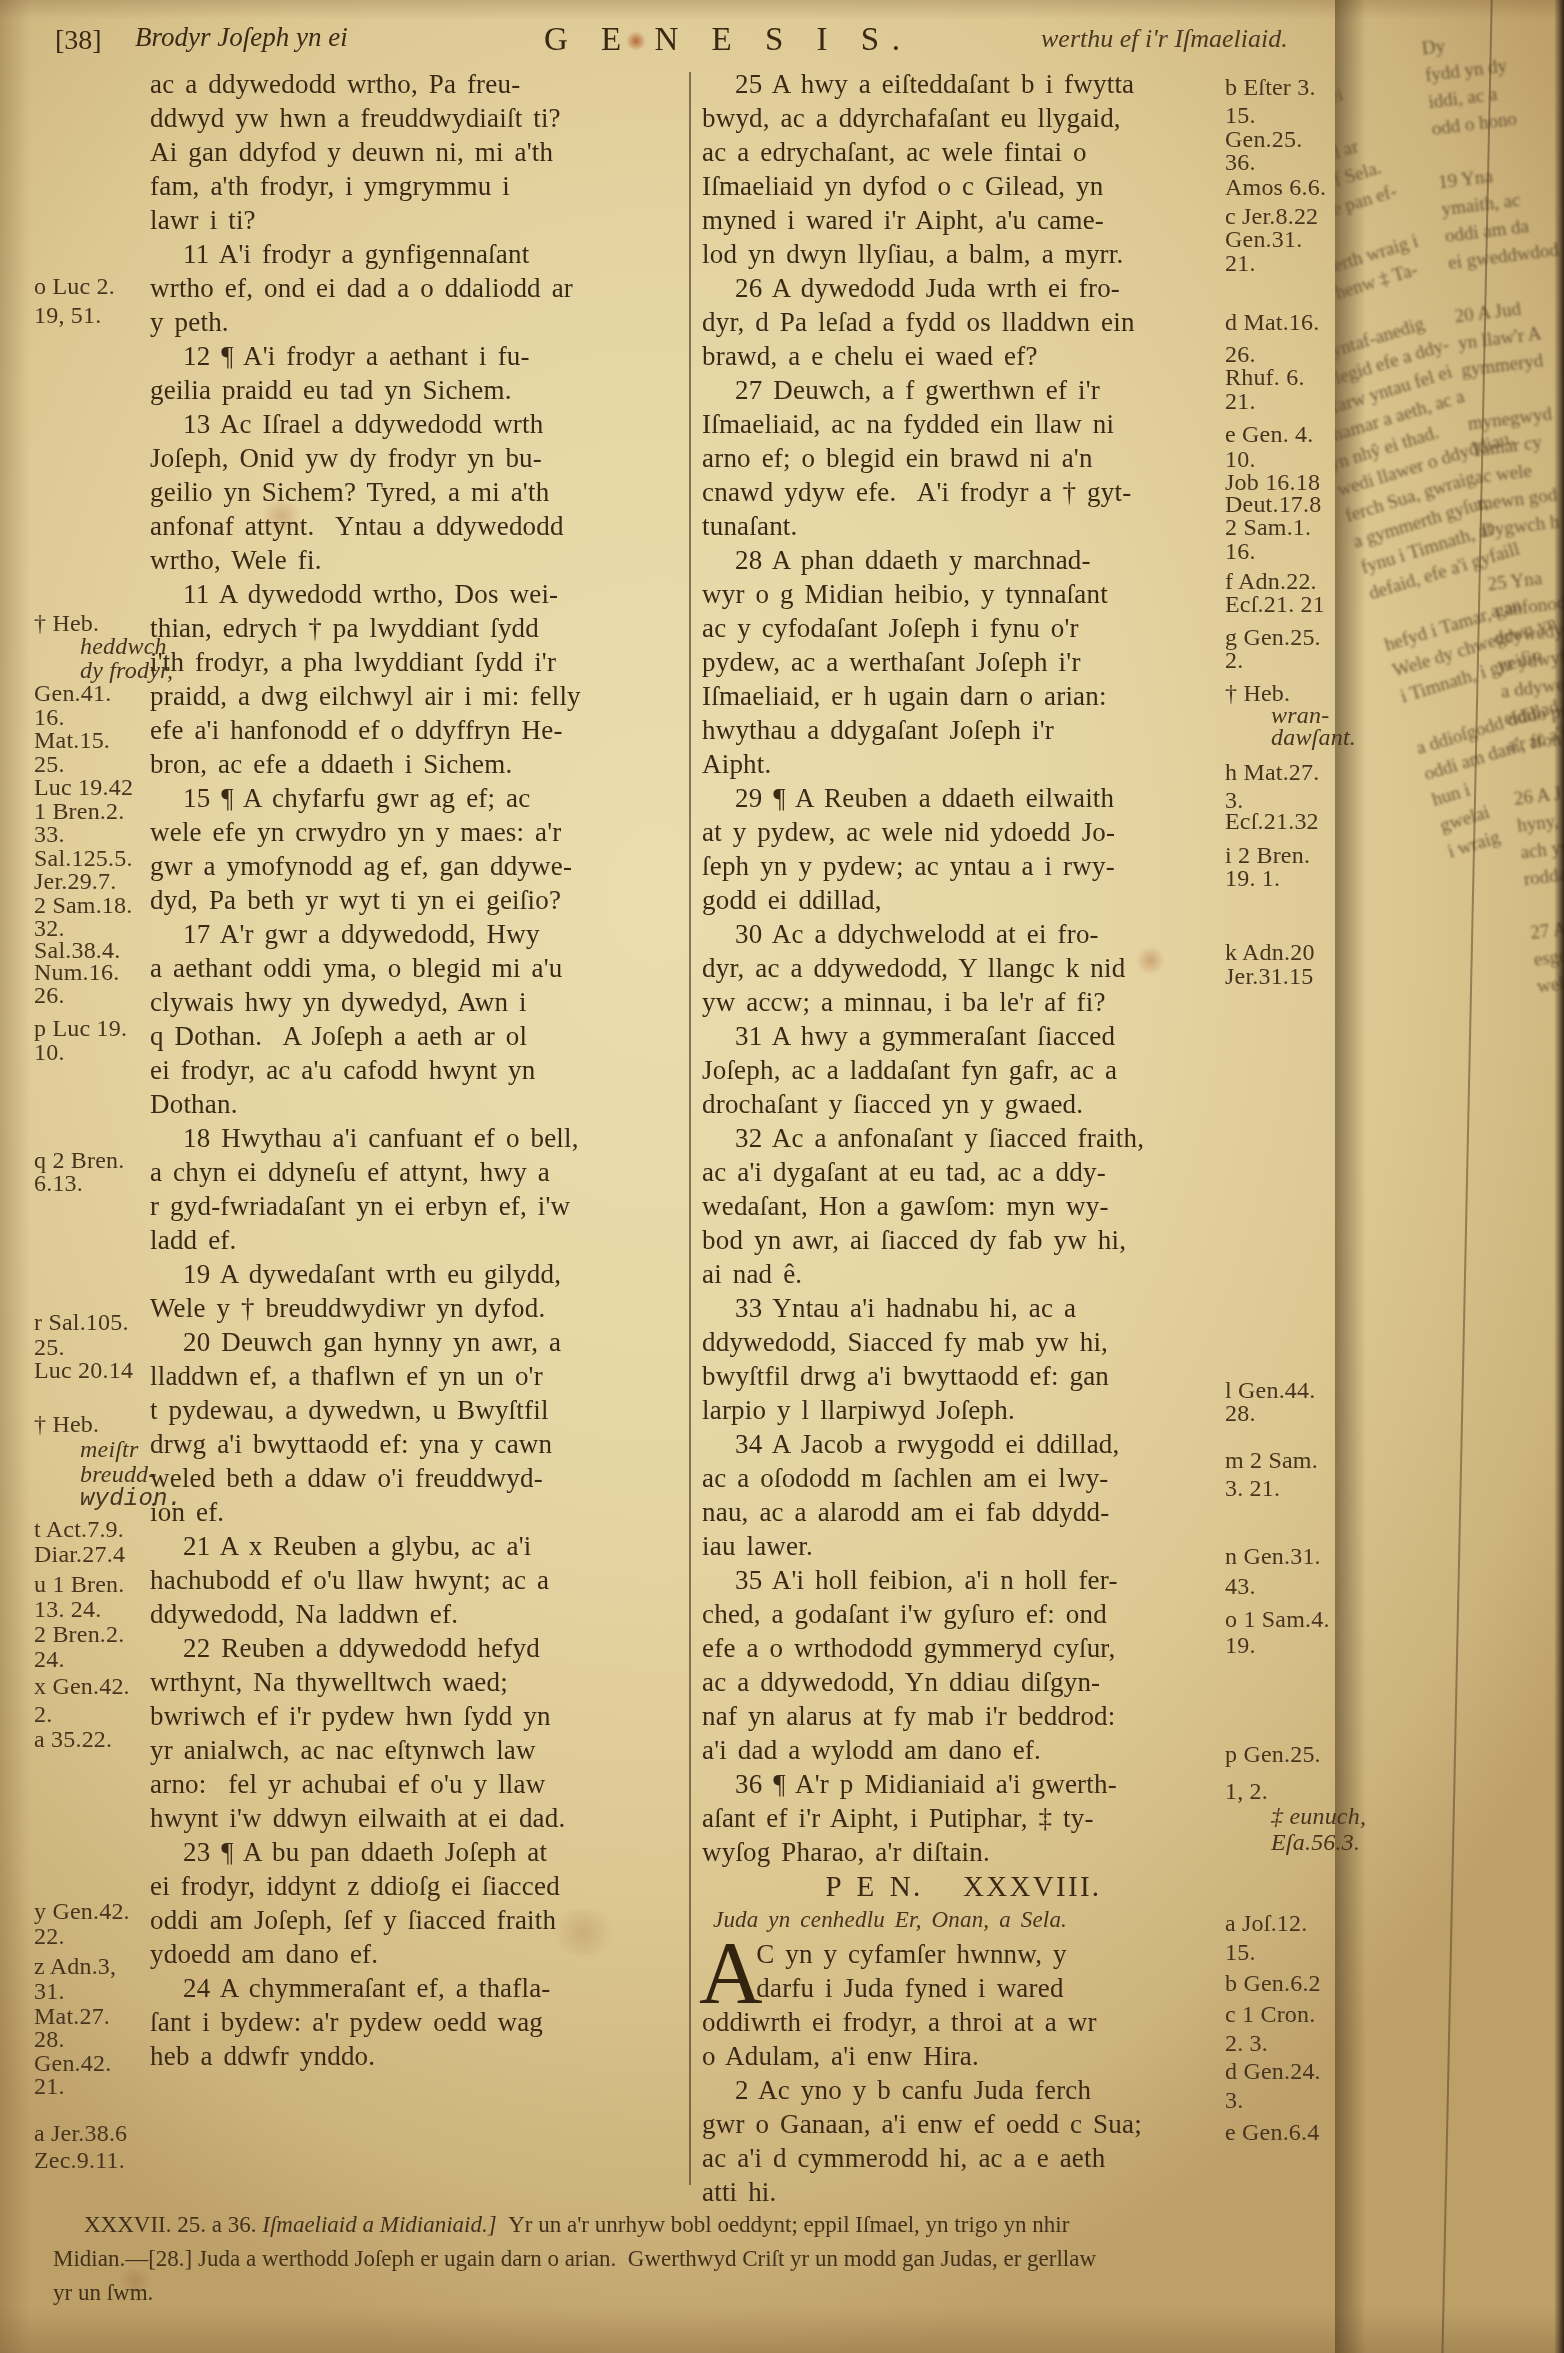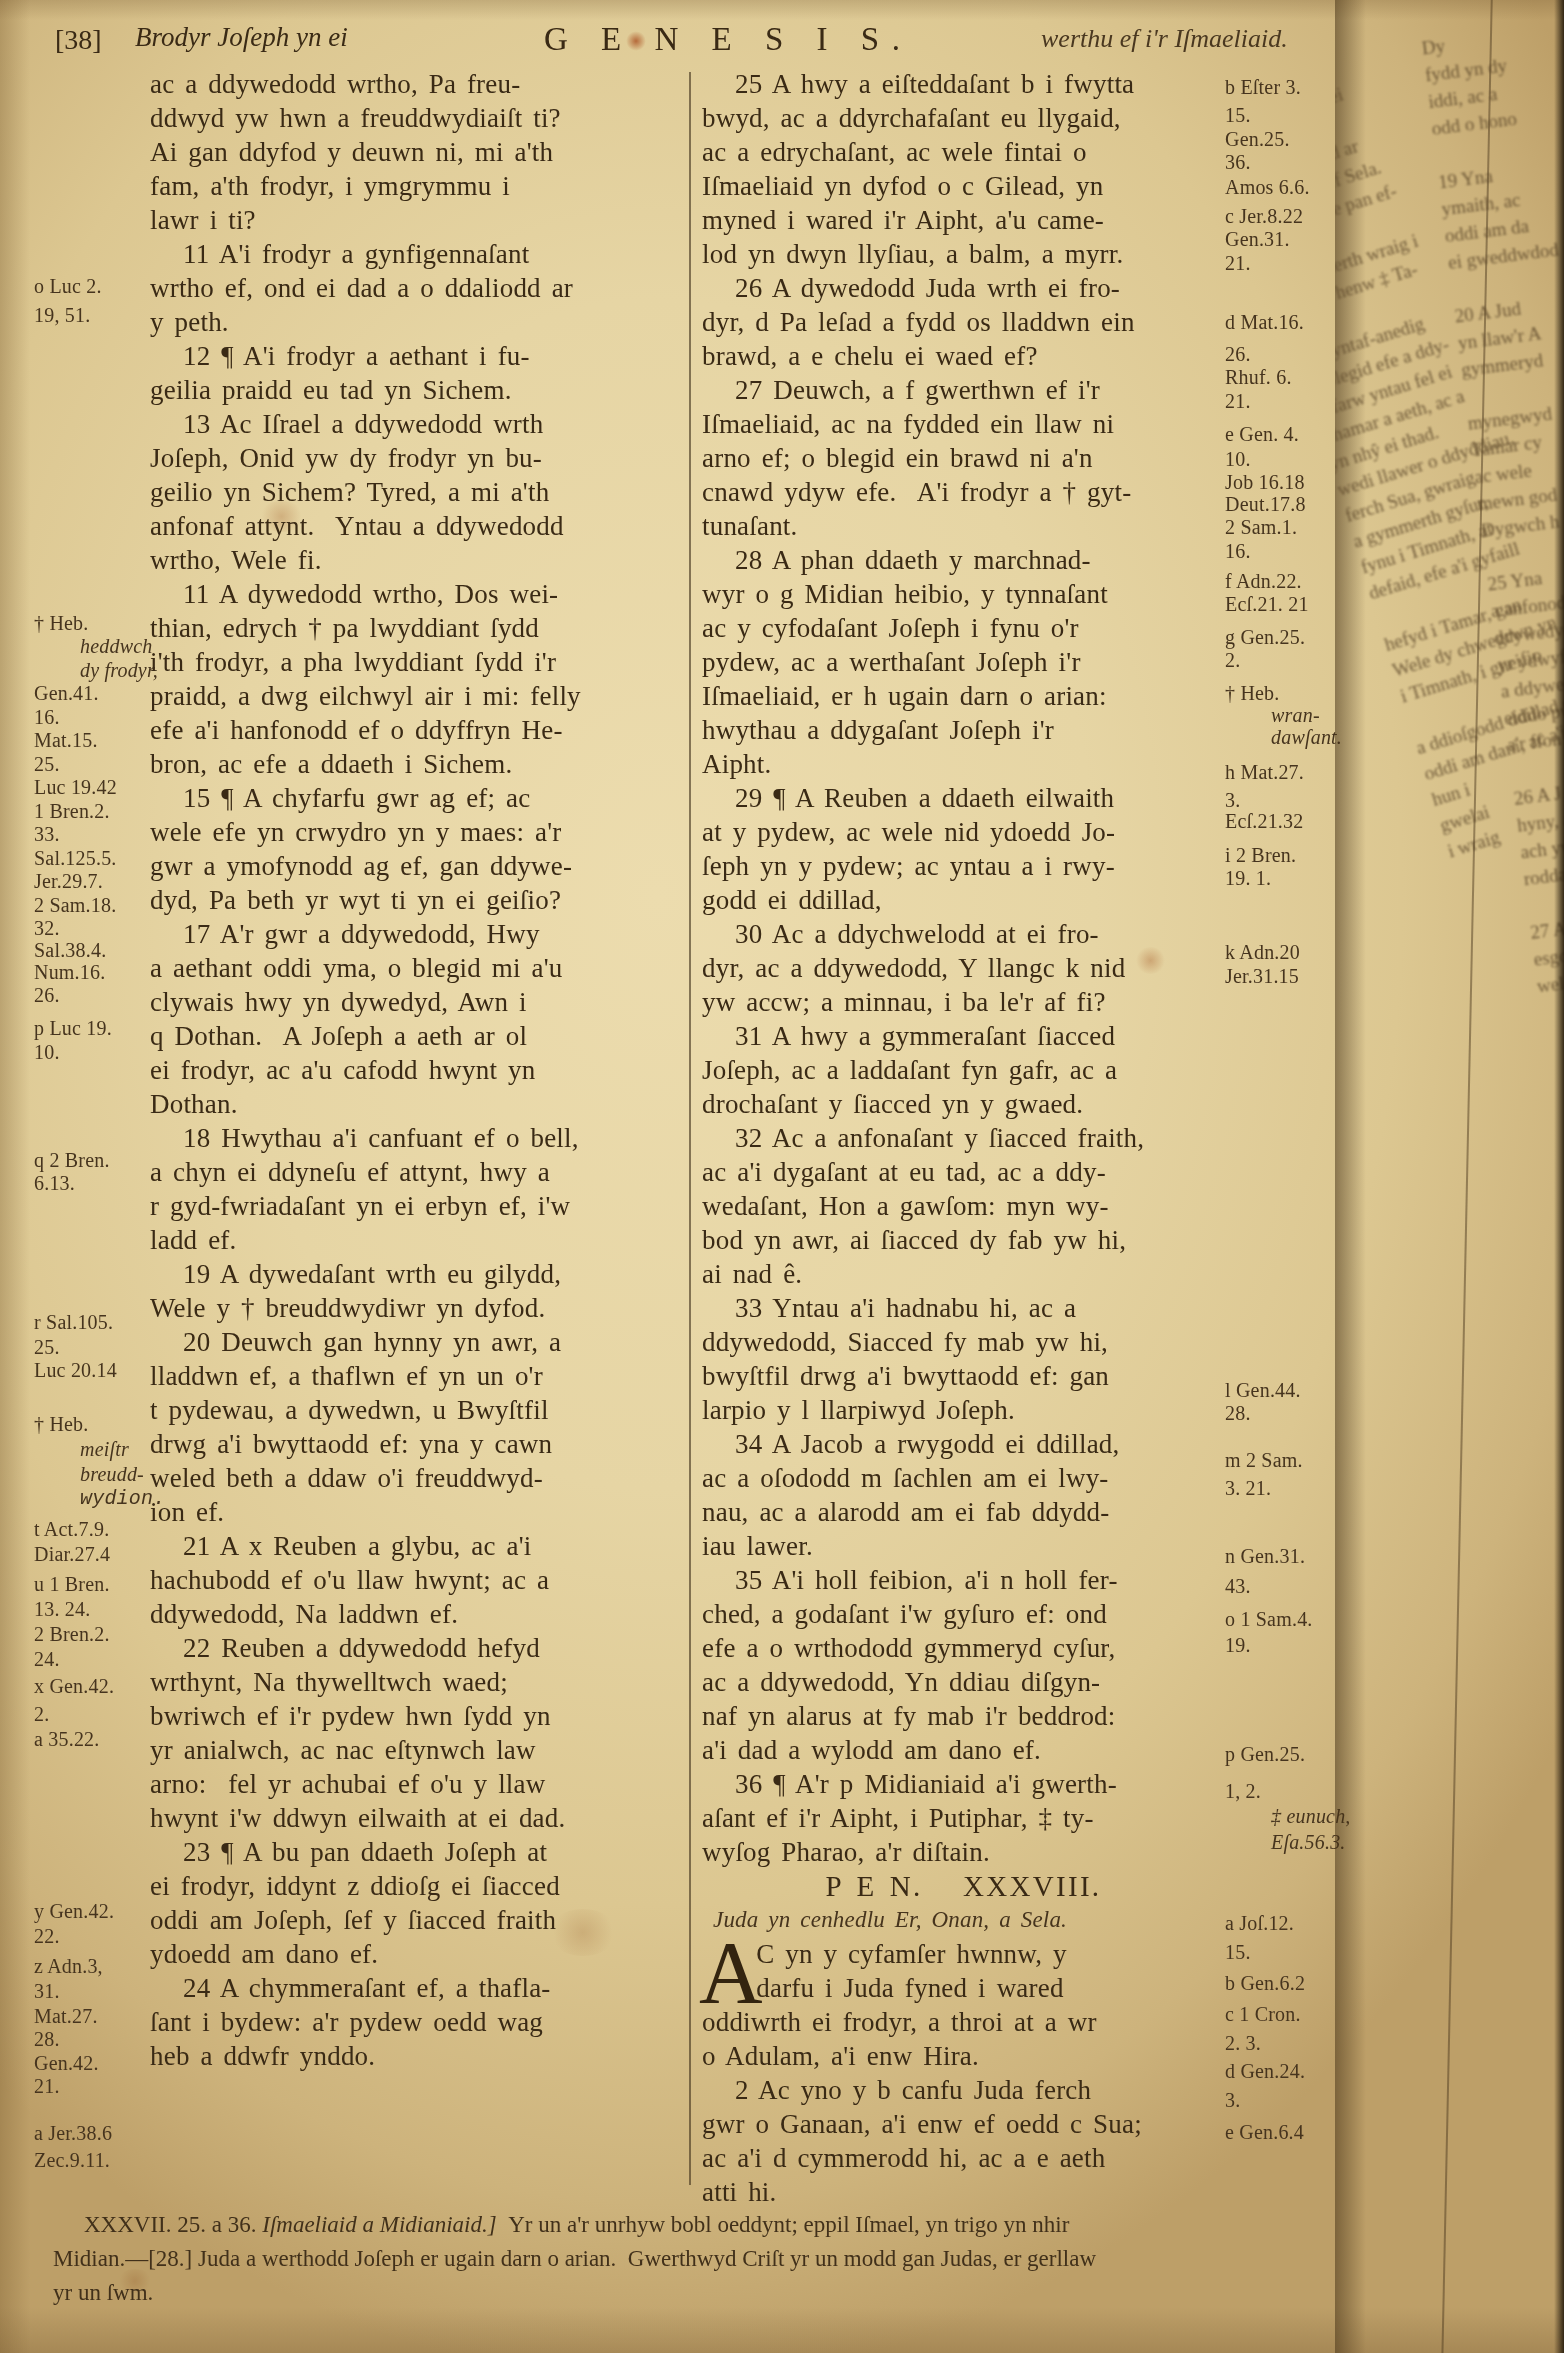--- a/index.html
+++ b/index.html
@@ -31,21 +31,21 @@
   .textcol p{margin:0;white-space:pre;font-size:27px;line-height:34px;word-spacing:3.9px;letter-spacing:0.2px;}
   .textcol p.indent{text-indent:33px;}
   .textcol p.pen{text-align:center;white-space:pre;font-size:29px;letter-spacing:2.3px;text-indent:0;}
   .textcol p.summary{font-style:italic;font-size:23px;text-indent:11px;color:#46341d;}
   .dropcap-para{position:relative;}
   .dropcap{position:absolute;left:-3.1px;top:3.1px;font-size:88px;line-height:66px;color:#33240f;}
 
   .rule-v{position:absolute;width:1.6px;background:rgba(64,48,26,.6);}
 
   
-  .notecol{position:absolute;top:0;height:2354px;font-size:20px;color:#46341e;}
+  .notecol{position:absolute;top:0;height:2354px;font-size:24px;color:#46341e;}
   #left-notes{left:34px;width:117px;}
   #right-notes{left:1225px;width:117px;}
   .note{position:absolute;white-space:pre;line-height:22px;letter-spacing:0.2px;}
   .note.i{font-style:italic;margin-left:46px;}
 
   
   .footer{position:absolute;left:53px;top:2208px;width:1291px;font-size:23px;line-height:34px;color:#41301a;}
   .footer .l1{padding-left:31px;white-space:pre;}
   .footer .it{font-style:italic;}
   .footer div{white-space:pre;}

